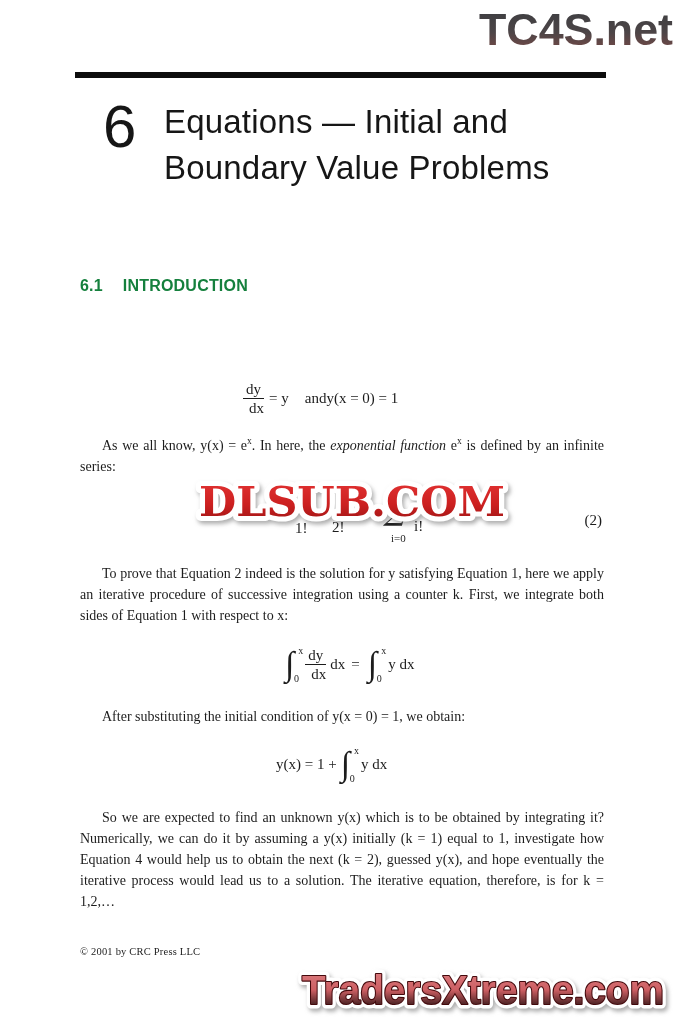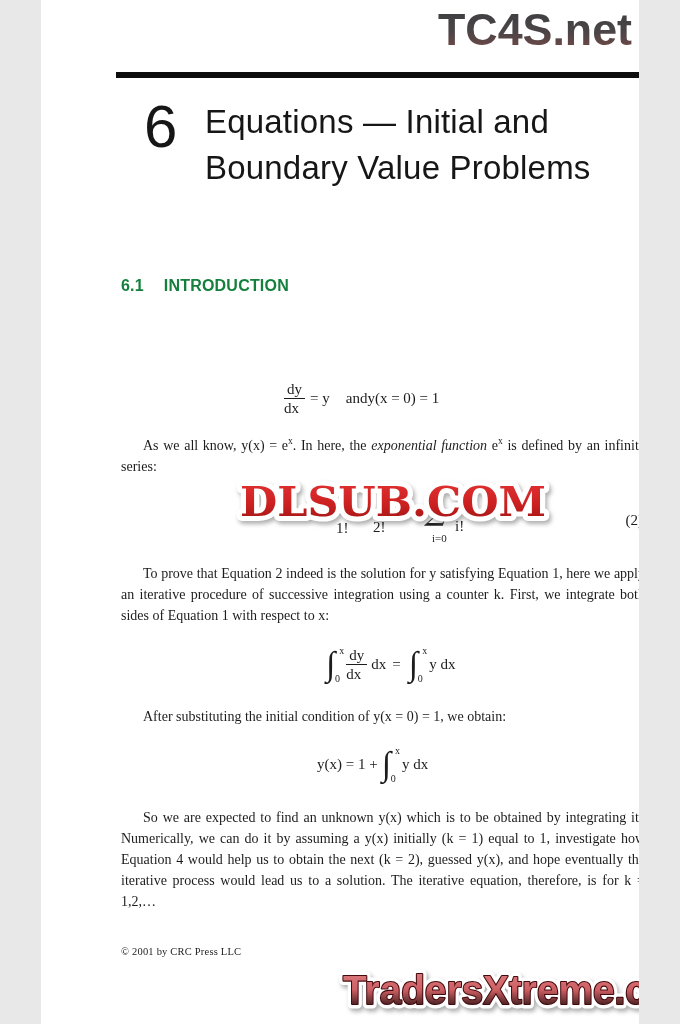--- a/index.html
+++ b/index.html
@@ -1,18 +1,18 @@
 <!DOCTYPE html>
 <html><head>
 <meta charset="utf-8">
 <style>
   html,body{margin:0;padding:0;background:#e8e8e8;}
   .page{
     position:relative;
-    width:598px;height:1024px;
+    width:680px;height:1024px;
     background:#ffffff;
     margin:0 auto;
     overflow:hidden;
     font-family:"Liberation Serif", serif;
     color:#1c1c1c;
   }
   
   .wm-top{position:absolute;top:2px;right:4px;}
   .wm-mid-svg{position:absolute;left:104px;top:2px;z-index:3;
     filter:drop-shadow(2px 3px 2px rgba(110,110,110,0.55));}
@@ -50,21 +50,21 @@
   .sup{font-size:9.5px;vertical-align:6px;line-height:0;}
   
   .eq-row{
     position:absolute;left:80px;width:524px;
     display:flex;align-items:center;
     font-size:15px;
   }
   .eq1{top:374px;height:48px;padding-left:163px;}
   .eq3{top:636px;height:56px;padding-left:205px;}
   .eq4{top:736px;height:56px;padding-left:196px;}
-  .frac{display:inline-flex;flex-direction:column;align-items:flex-start;line-height:16px;font-size:15px;}
+  .frac{display:inline-flex;flex-direction:column;align-items:flex-end;line-height:16px;font-size:15px;}
   .frac .fnum{border-bottom:1px solid #1c1c1c;padding:0 3px 1px;}
   .frac .fden{padding-top:1px;}
   .gap-s{margin-left:5px;}
   .gap-m{margin-left:16px;}
   .gap-l{}
   .int{position:relative;display:inline-block;line-height:1;padding-right:9px;}
   .int .int-sym{font-size:34px;line-height:30px;}
   .int .int-sup{position:absolute;font-size:10px;top:-3px;right:0;}
   .int .int-sub{position:absolute;font-size:10px;bottom:-5px;left:9px;}
   .ml2{margin-left:2px;} .ml4{margin-left:4px;} .ml6{margin-left:6px;} .ml8{margin-left:8px;}

